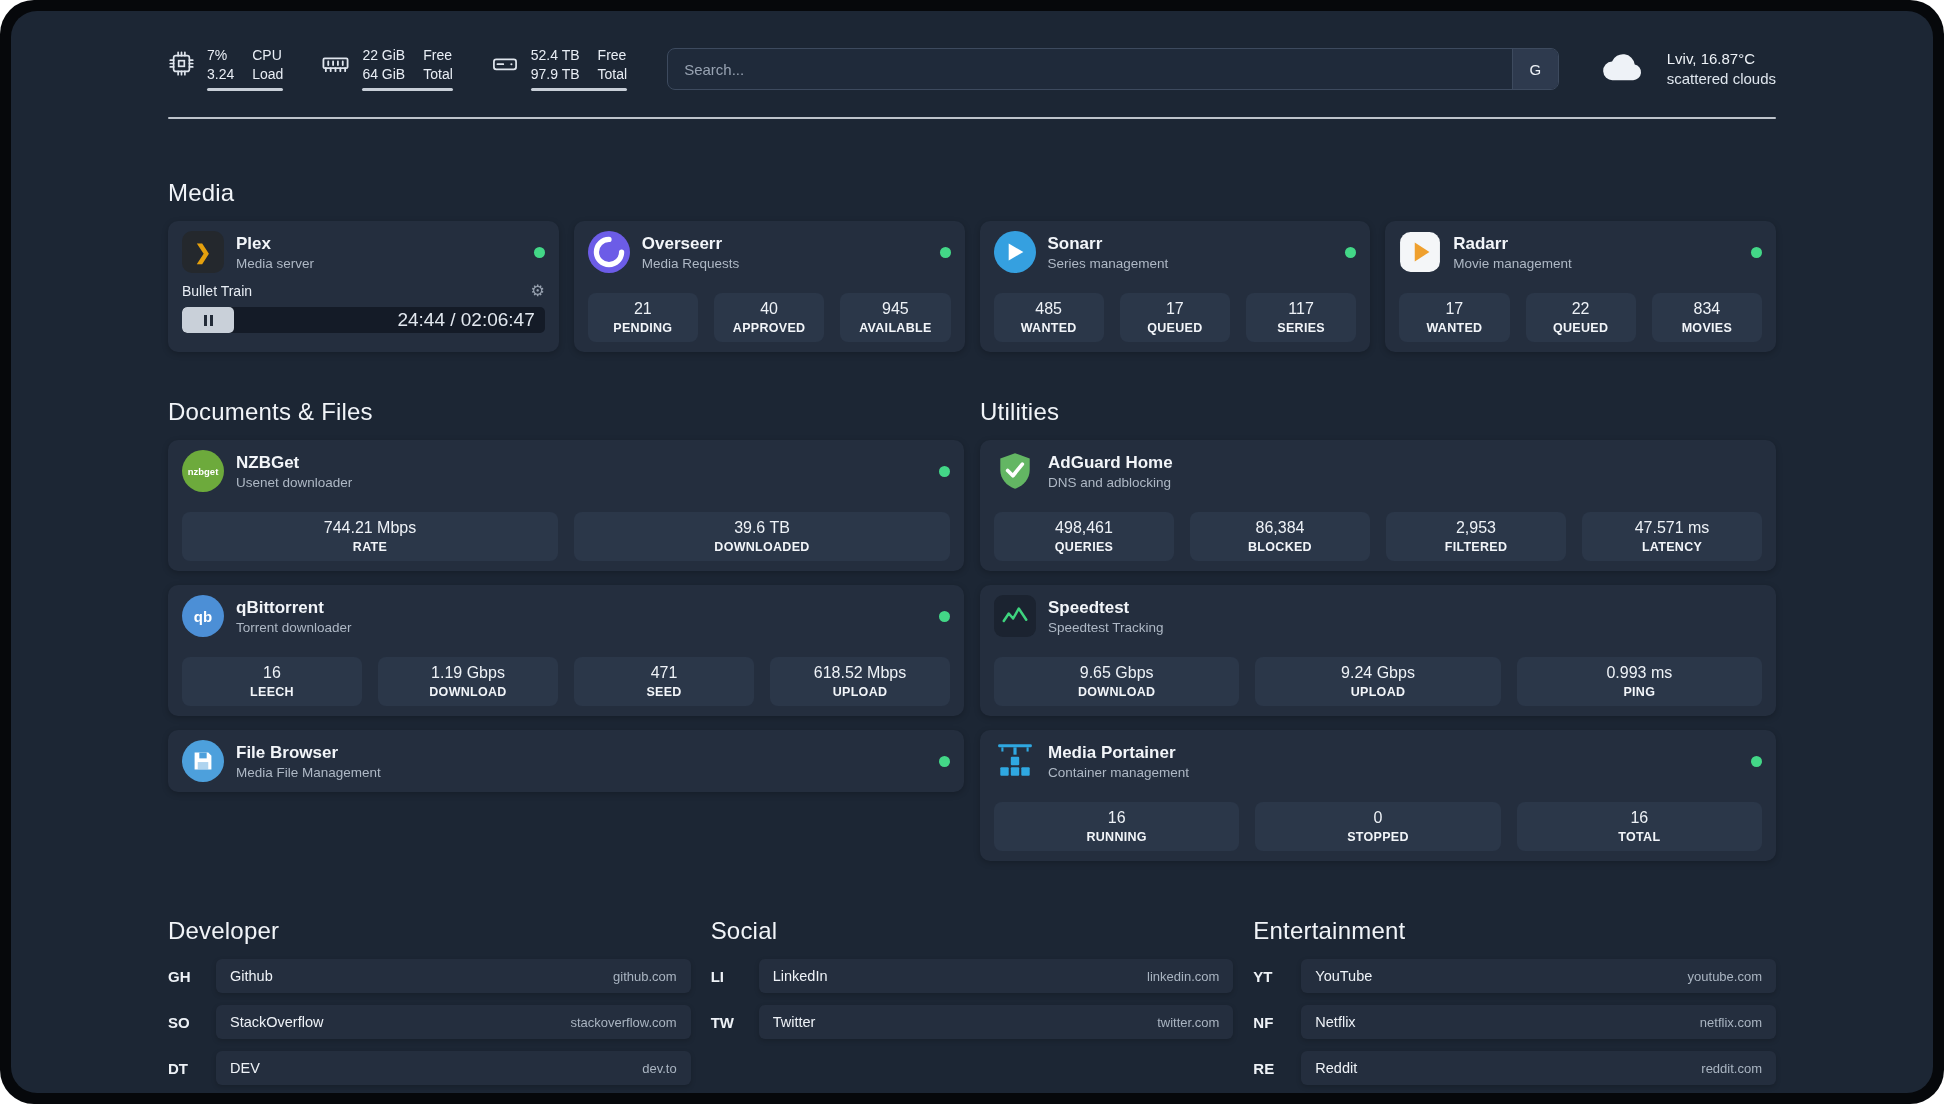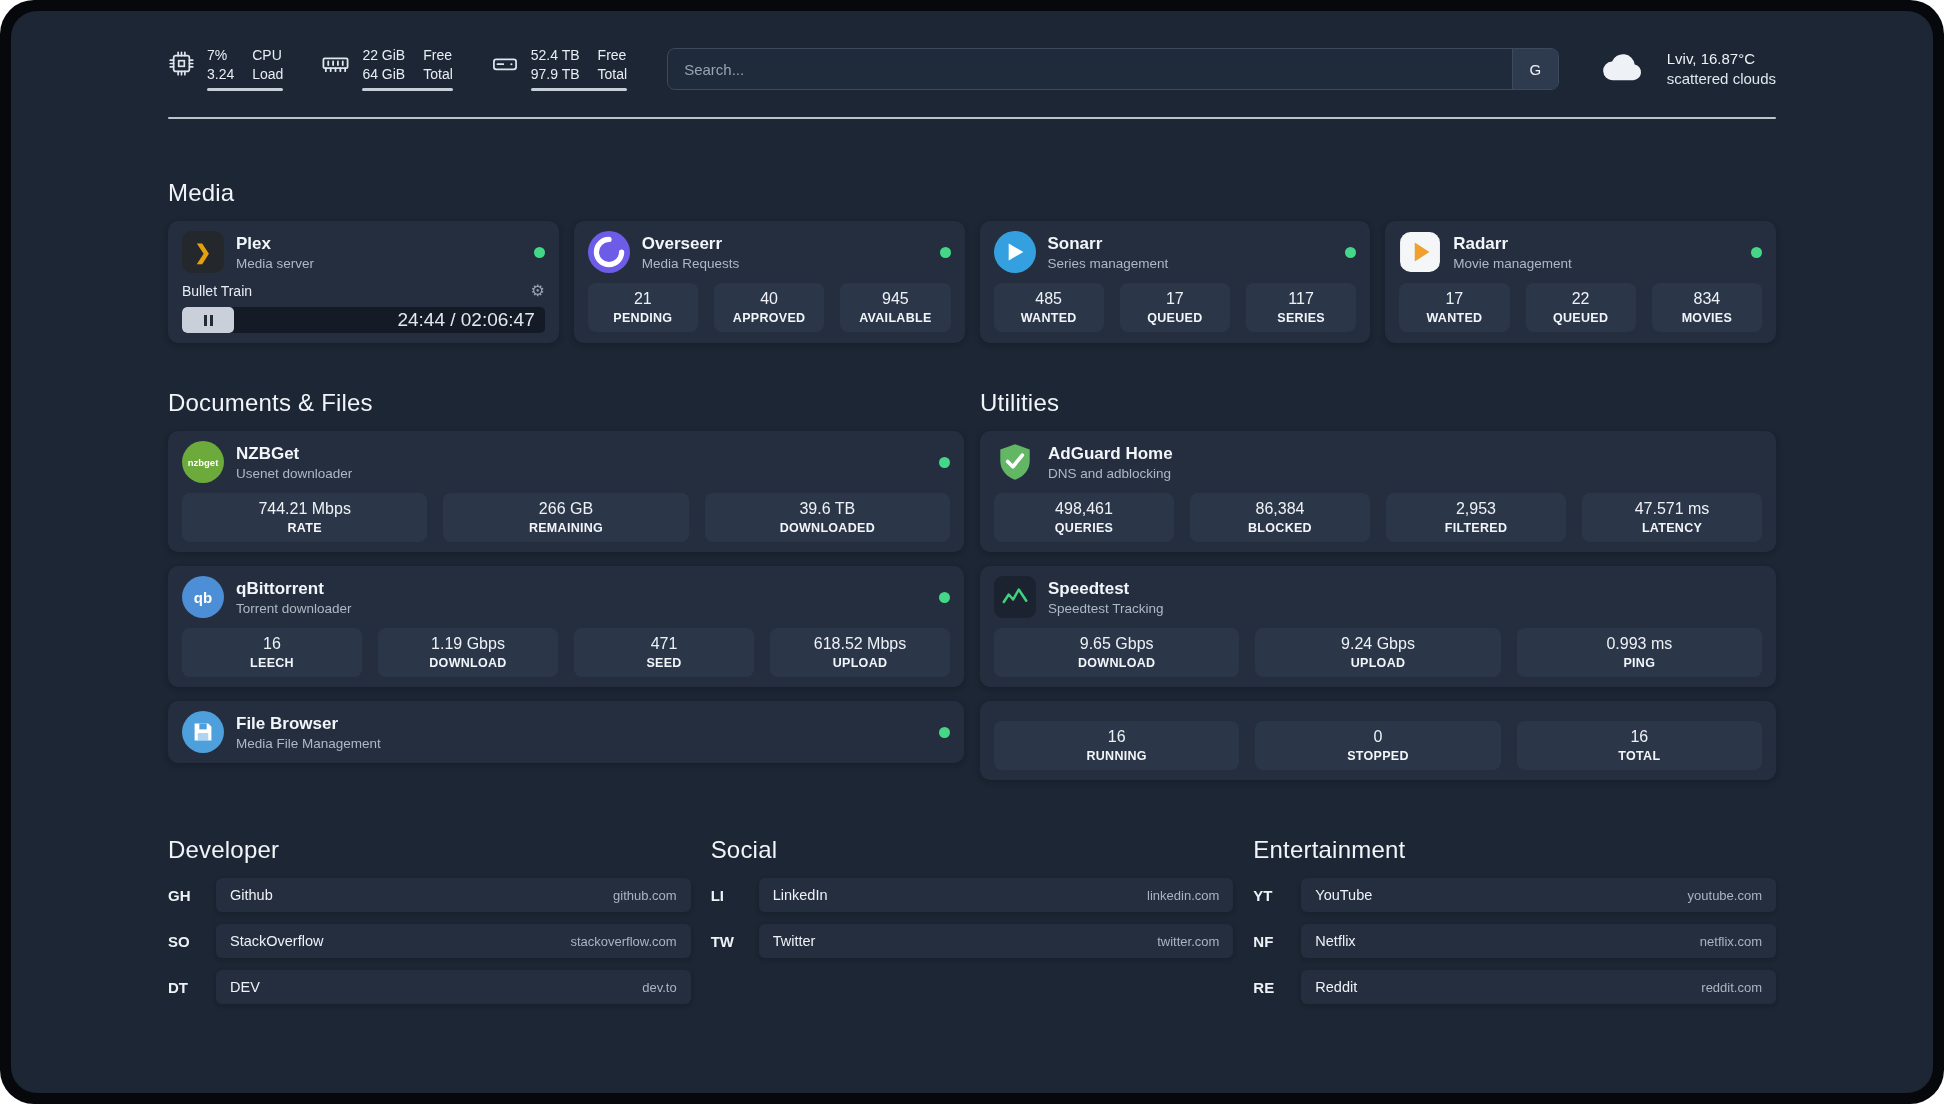--- a/index.html
+++ b/index.html
@@ -53,21 +53,21 @@
     background:#242e3e; border-radius:10px; padding:10px 14px;
     box-shadow:0 2px 6px rgba(0,0,0,.22); cursor:pointer;
   }
   .card-head { display:flex; align-items:center; gap:12px; }
   .app-icon { width:42px; height:42px; flex:none; display:flex; align-items:center; justify-content:center; }
   .app-meta { min-width:0; }
   .app-name { font-size:17px; font-weight:700; color:#f2f5f9; white-space:nowrap; }
   .app-sub { font-size:13.5px; color:#aeb8c5; margin-top:2px; white-space:nowrap; }
   .status-dot { margin-left:auto; width:11px; height:11px; border-radius:50%; background:#43d787; flex:none; }
 
-  .stats { display:flex; gap:16px; margin-top:10px; }
+  .stats { display:flex; gap:16px; margin-top:20px; }
   .stat { flex:1; background:#2b3749; border-radius:8px; padding:7px 4px; text-align:center; min-width:0; }
   .stat-value { font-size:16px; color:#eef2f7; white-space:nowrap; }
   .stat-label { font-size:12.5px; font-weight:700; color:#f2f5f9; margin-top:3px; letter-spacing:.3px; white-space:nowrap; }
 
   
   .np { margin-top:8px; }
   .np-head { display:flex; justify-content:space-between; align-items:center; font-size:14px; color:#e8edf4; }
   .gear { color:#97a1af; font-size:16px; cursor:pointer; }
   .np-bar {
     margin-top:7px; height:26px; background:#141b27; border-radius:5px;
@@ -325,24 +325,20 @@
               <div class="app-sub">Usenet downloader</div>
             </div>
             <span class="status-dot"></span>
           </div>
           <div class="stats">
             <div class="stat">
               <div class="stat-value">744.21 Mbps</div>
               <div class="stat-label">RATE</div>
             </div>
             <div class="stat">
-              <div class="stat-value">266 GB</div>
-              <div class="stat-label">REMAINING</div>
-            </div>
-            <div class="stat">
               <div class="stat-value">39.6 TB</div>
               <div class="stat-label">DOWNLOADED</div>
             </div>
           </div>
         </div>
 
         <div class="card">
           <div class="card-head">
             <span class="app-icon circle qb-badge">
                     <span>qb</span>
@@ -452,20 +448,41 @@
               <div class="stat-label">UPLOAD</div>
             </div>
             <div class="stat">
               <div class="stat-value">0.993 ms</div>
               <div class="stat-label">PING</div>
             </div>
           </div>
         </div>
 
         <div class="card">
+          <div class="card-head">
+            <span class="app-icon">
+              <svg width="42" height="42" viewBox="0 0 40 40">
+                <g fill="#2fa8e1">
+                  <rect x="6" y="26" width="8" height="8" rx="1"></rect>
+                        <rect x="16" y="26" width="8" height="8" rx="1"></rect>
+                  <rect x="26" y="26" width="8" height="8" rx="1"></rect>
+                        <rect x="16" y="16" width="8" height="8" rx="1"></rect>
+                  <rect x="4" y="4" width="32" height="3" rx="1"></rect>
+                        <rect x="18.5" y="7" width="3" height="7"></rect>
+                  <rect x="7" y="7" width="2" height="4"></rect>
+                        <rect x="31" y="7" width="2" height="4"></rect>
+                </g>
+              </svg>
+            </span>
+            <div class="app-meta">
+              <div class="app-name">Media Portainer</div>
+              <div class="app-sub">Container management</div>
+            </div>
+            <span class="status-dot"></span>
+          </div>
           <div class="stats">
             <div class="stat">
               <div class="stat-value">16</div>
               <div class="stat-label">RUNNING</div>
             </div>
             <div class="stat">
               <div class="stat-value">0</div>
               <div class="stat-label">STOPPED</div>
             </div>
             <div class="stat">

